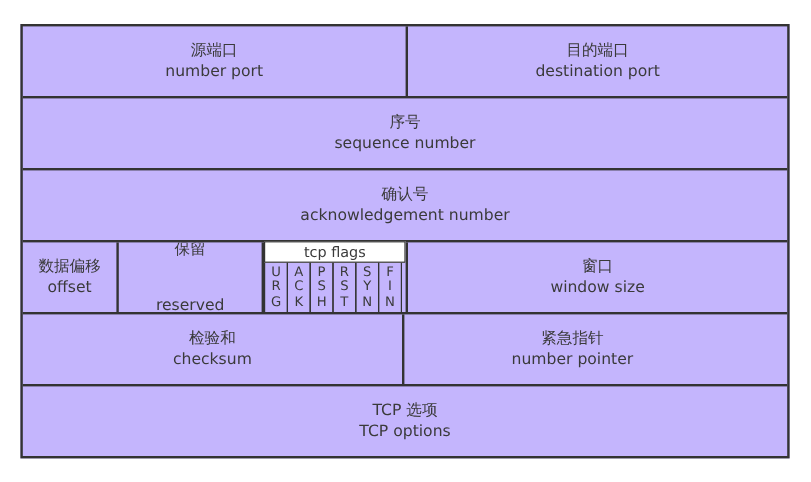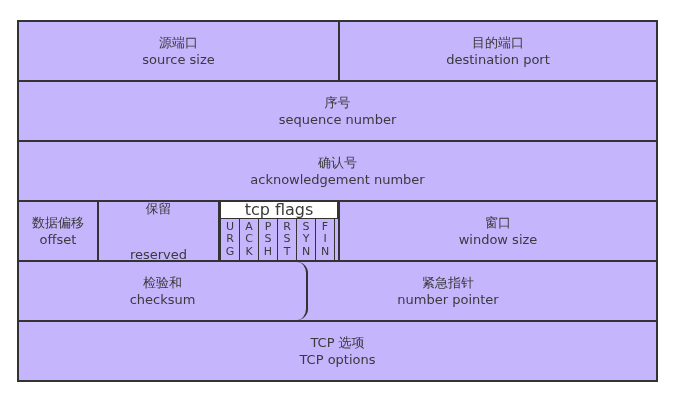--- a/index.html
+++ b/index.html
@@ -98,21 +98,21 @@
   .flags-label {
     height: 18px;
     box-sizing: border-box;
     border-bottom: 1px solid #333333;
     border-left: 1px solid #333333;
     border-top: 1px solid #333333;
     border-right: 1px solid #333333;
     display: flex;
     align-items: center;
     justify-content: center;
-    font-size: 16px;
+    font-size: 12px;
     line-height: 12px;
     color: #3a3a3a;
     margin-top: -1px;
     background: #ffffff;
     text-align: center;
   }
 
   .flags-cells {
     flex: 1;
     display: flex;
@@ -131,33 +131,33 @@
     align-items: center;
     justify-content: center;
     font-size: 11px;
     line-height: 12.5px;
     color: #3a3a3a;
   }
   .flag:first-child { margin-left: 0; }
   .flag .l { display: block; }
 
   
-  .cell-checksum { width: 289px; border-radius: 11px; }
+  .cell-checksum { width: 318px; }
   .cell-urgent   { width: 280px; }
 </style>
 </head>
 <body>
 
 <div id="diagram">
   <div class="table">
 
     <div class="row row-port">
       <div class="cell cell-src">
         <span class="cn">源端口</span>
-        <span class="en">source size</span>
+        <span class="en">number port</span>
       </div>
       <div class="cell cell-dst">
         <span class="cn">目的端口</span>
         <span class="en">destination port</span>
       </div>
     </div>
 
     <div class="row row-seq">
       <div class="cell cell-full">
         <span class="cn">序号</span>

